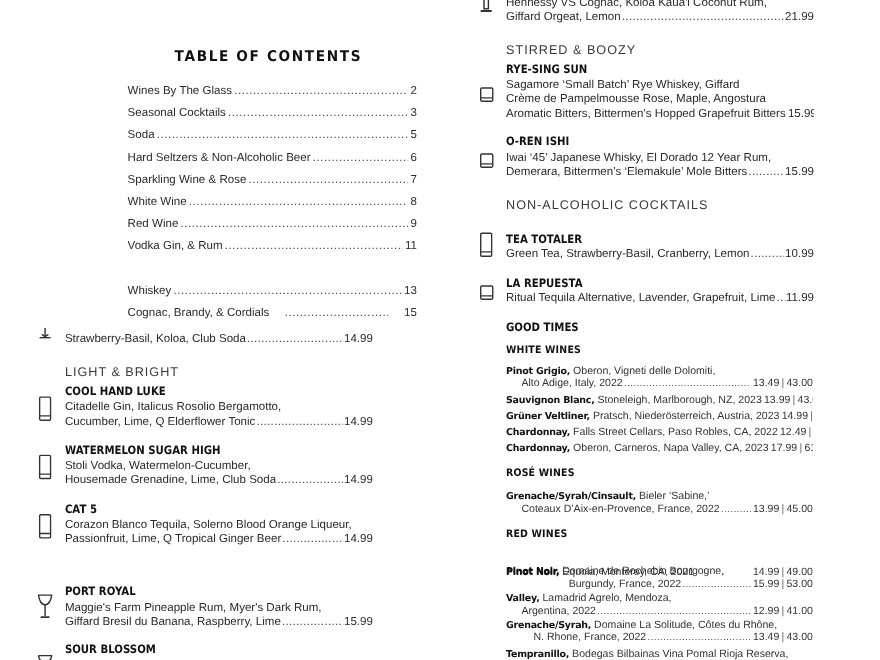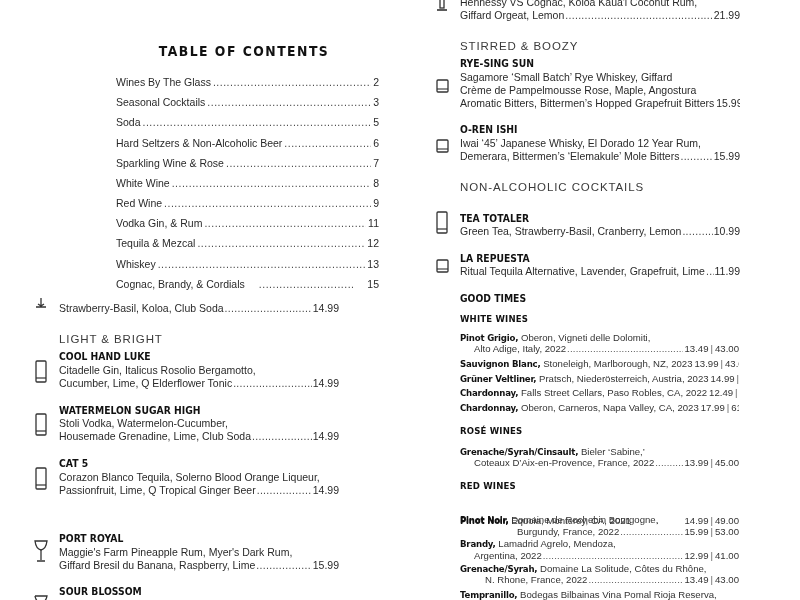--- a/index.html
+++ b/index.html
@@ -194,25 +194,20 @@
   <div class="toc-row" style="top:197px;">
       <span class="lbl">Red Wine</span>
       <span class="dots"></span>
       <span class="pg">9</span>
     </div>
   <div class="toc-row" style="top:217px;">
       <span class="lbl">Vodka Gin, &amp; Rum</span>
       <span class="dots"></span>
       <span class="pg">11</span>
     </div>
-  <div class="toc-row" style="top:237px;">
-      <span class="lbl">Tequila &amp; Mezcal</span>
-      <span class="dots"></span>
-      <span class="pg">12</span>
-    </div>
   <div class="toc-row" style="top:258px;">
       <span class="lbl">Whiskey</span>
       <span class="dots"></span>
       <span class="pg">13</span>
     </div>
   <div class="toc-row" style="top:278px;gap:12px;">
       <span class="lbl">Cognac, Brandy, &amp; Cordials</span>
       <span class="dots"></span>
       <span class="pg">15</span>
     </div>
@@ -348,21 +343,21 @@
       <span class="price"><span>14.99</span><span class="sep">|</span><span>49.00</span></span>
     </div>
 
   <div class="wine-line" style="left:20px; top:211px;"><b>Pinot Noir,</b> <span>Domaine de Rochebin Bourgogne,</span></div>
   <div class="wine-line priced" style="left:34px; top:223px; width:265px;padding-left:43px;">
       <span class="txt">Burgundy, France, 2022</span>
       <span class="dots"></span>
       <span class="price"><span>15.99</span><span class="sep">|</span><span>53.00</span></span>
     </div>
 
-  <div class="wine-line" style="left:20px; top:235px;"><b>Brandy,</b> <span>Lamadrid Agrelo, Mendoza,</span></div>
+  <div class="wine-line" style="left:20px; top:235px;"><b>Valley,</b> <span>Lamadrid Agrelo, Mendoza,</span></div>
   <div class="wine-line priced" style="left:34px; top:247px; width:265px;">
       <span class="txt">Argentina, 2022</span>
       <span class="dots"></span>
       <span class="price"><span>12.99</span><span class="sep">|</span><span>41.00</span></span>
     </div>
 
   <div class="wine-line" style="left:20px; top:260px;"><b>Grenache/Syrah,</b> <span>Domaine La Solitude, Côtes du Rhône,</span></div>
   <div class="wine-line priced" style="left:45px; top:271px; width:254px;">
       <span class="txt">N. Rhone, France, 2022</span>
       <span class="dots"></span>

